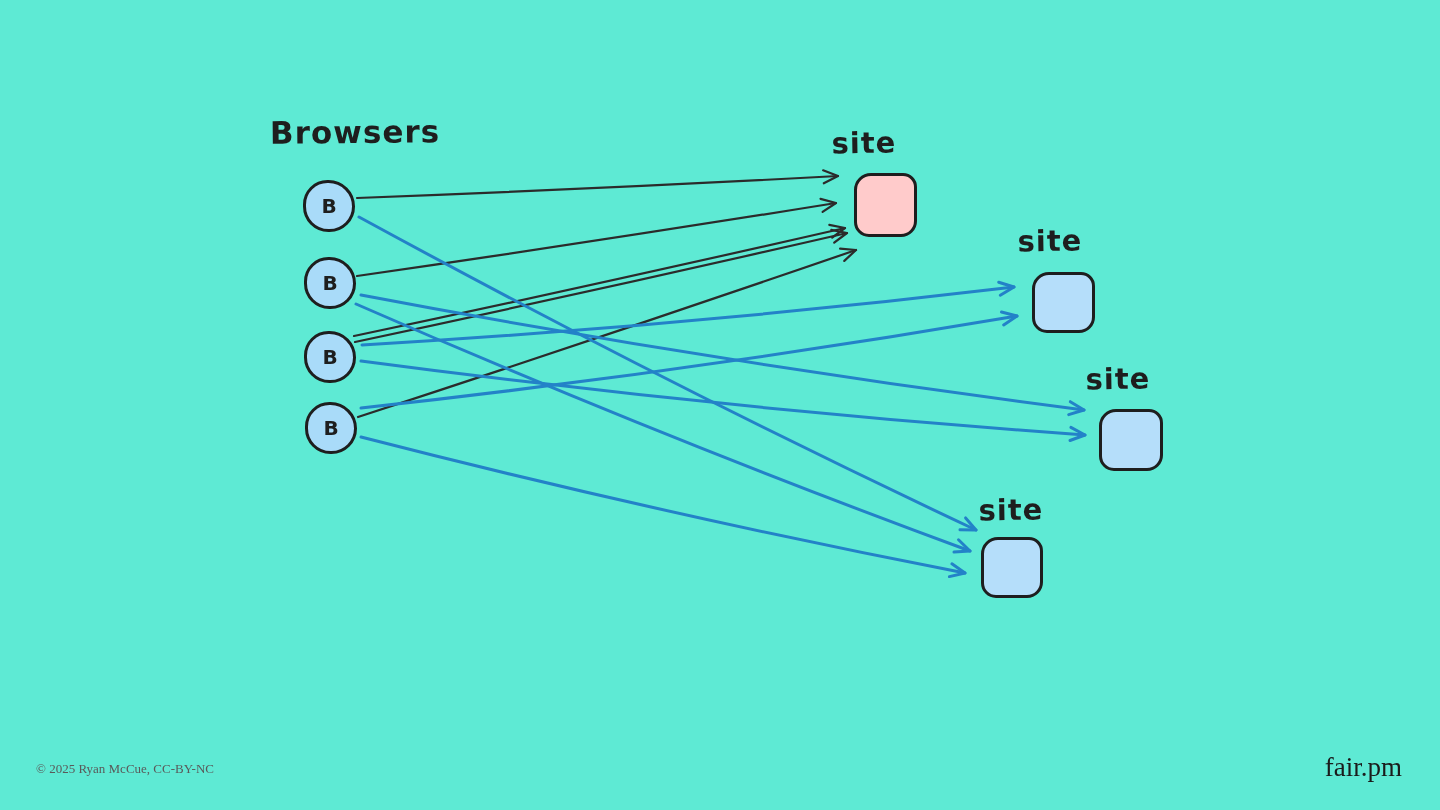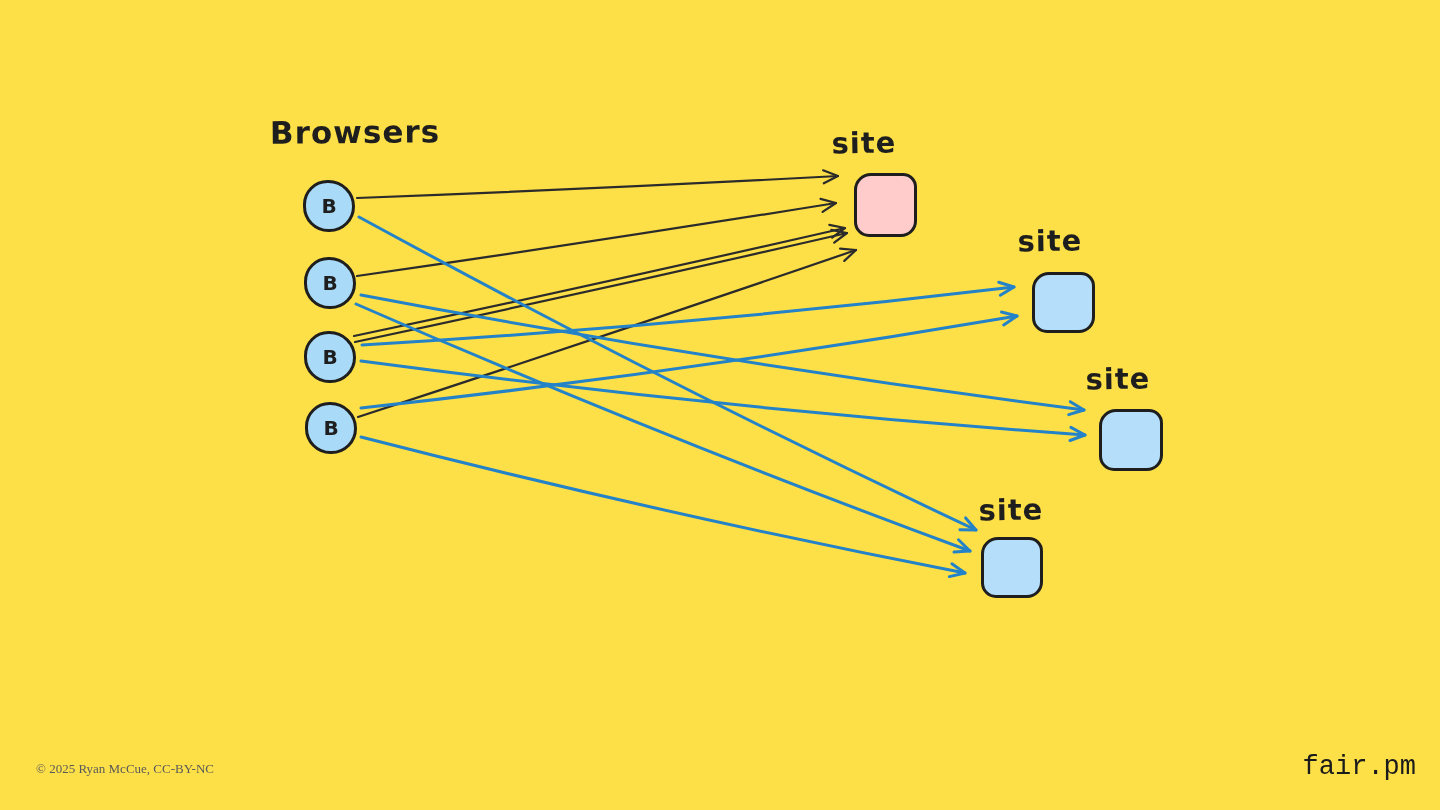--- a/index.html
+++ b/index.html
@@ -1,19 +1,19 @@
 <!DOCTYPE html>
 <html><head>
 <meta charset="utf-8">
 <style>
   html,body{margin:0;padding:0;}
   #slide{
     position:relative;
     width:1440px;height:810px;
-    background:#fde047;
+    background:#5eead4;
     overflow:hidden;
     font-family:"DejaVu Sans", sans-serif;
   }
   .hand{font-family:"DejaVu Sans", sans-serif;font-weight:600;color:#1e1e1e;}
   #diagram-title{
     position:absolute;left:270px;top:114px;
     font-size:31px;letter-spacing:1px;transform:rotate(-0.5deg);
   }
   .site-label{
     position:absolute;font-size:29px;letter-spacing:1px;
@@ -30,23 +30,23 @@
     position:absolute;border:3px solid #1e1e1e;box-sizing:border-box;
     border-radius:17px 14px 16px 15px;
   }
   #edge-layer{position:absolute;left:0;top:0;}
   #footer-copyright{
     position:absolute;left:36px;top:761px;
     font-size:13px;color:#5a5a5a;
     font-family:Liberation Serif, serif;
   }
   #footer-brand{
-    position:absolute;right:24px;top:752px;
+    position:absolute;right:38px;top:752px;
     font-size:27px;color:#1b1b1b;
-    font-family:Liberation Mono, monospace;
+    font-family:Liberation Serif, serif;
   }
 </style>
 </head>
 <body>
 
 <div id="slide">
   <svg id="edge-layer" width="1440" height="810" viewBox="0 0 1440 810">
       <g>
         <path d="M 357 198 Q 597.588 188.924 838 176" fill="none" stroke="#2b2b2b" stroke-width="2.2" stroke-linecap="round"></path>
         <path d="M 823.8 183.3 L 838 176 L 823.1 170.3" fill="none" stroke="#2b2b2b" stroke-width="2.2" stroke-linecap="round" stroke-linejoin="round"></path>

